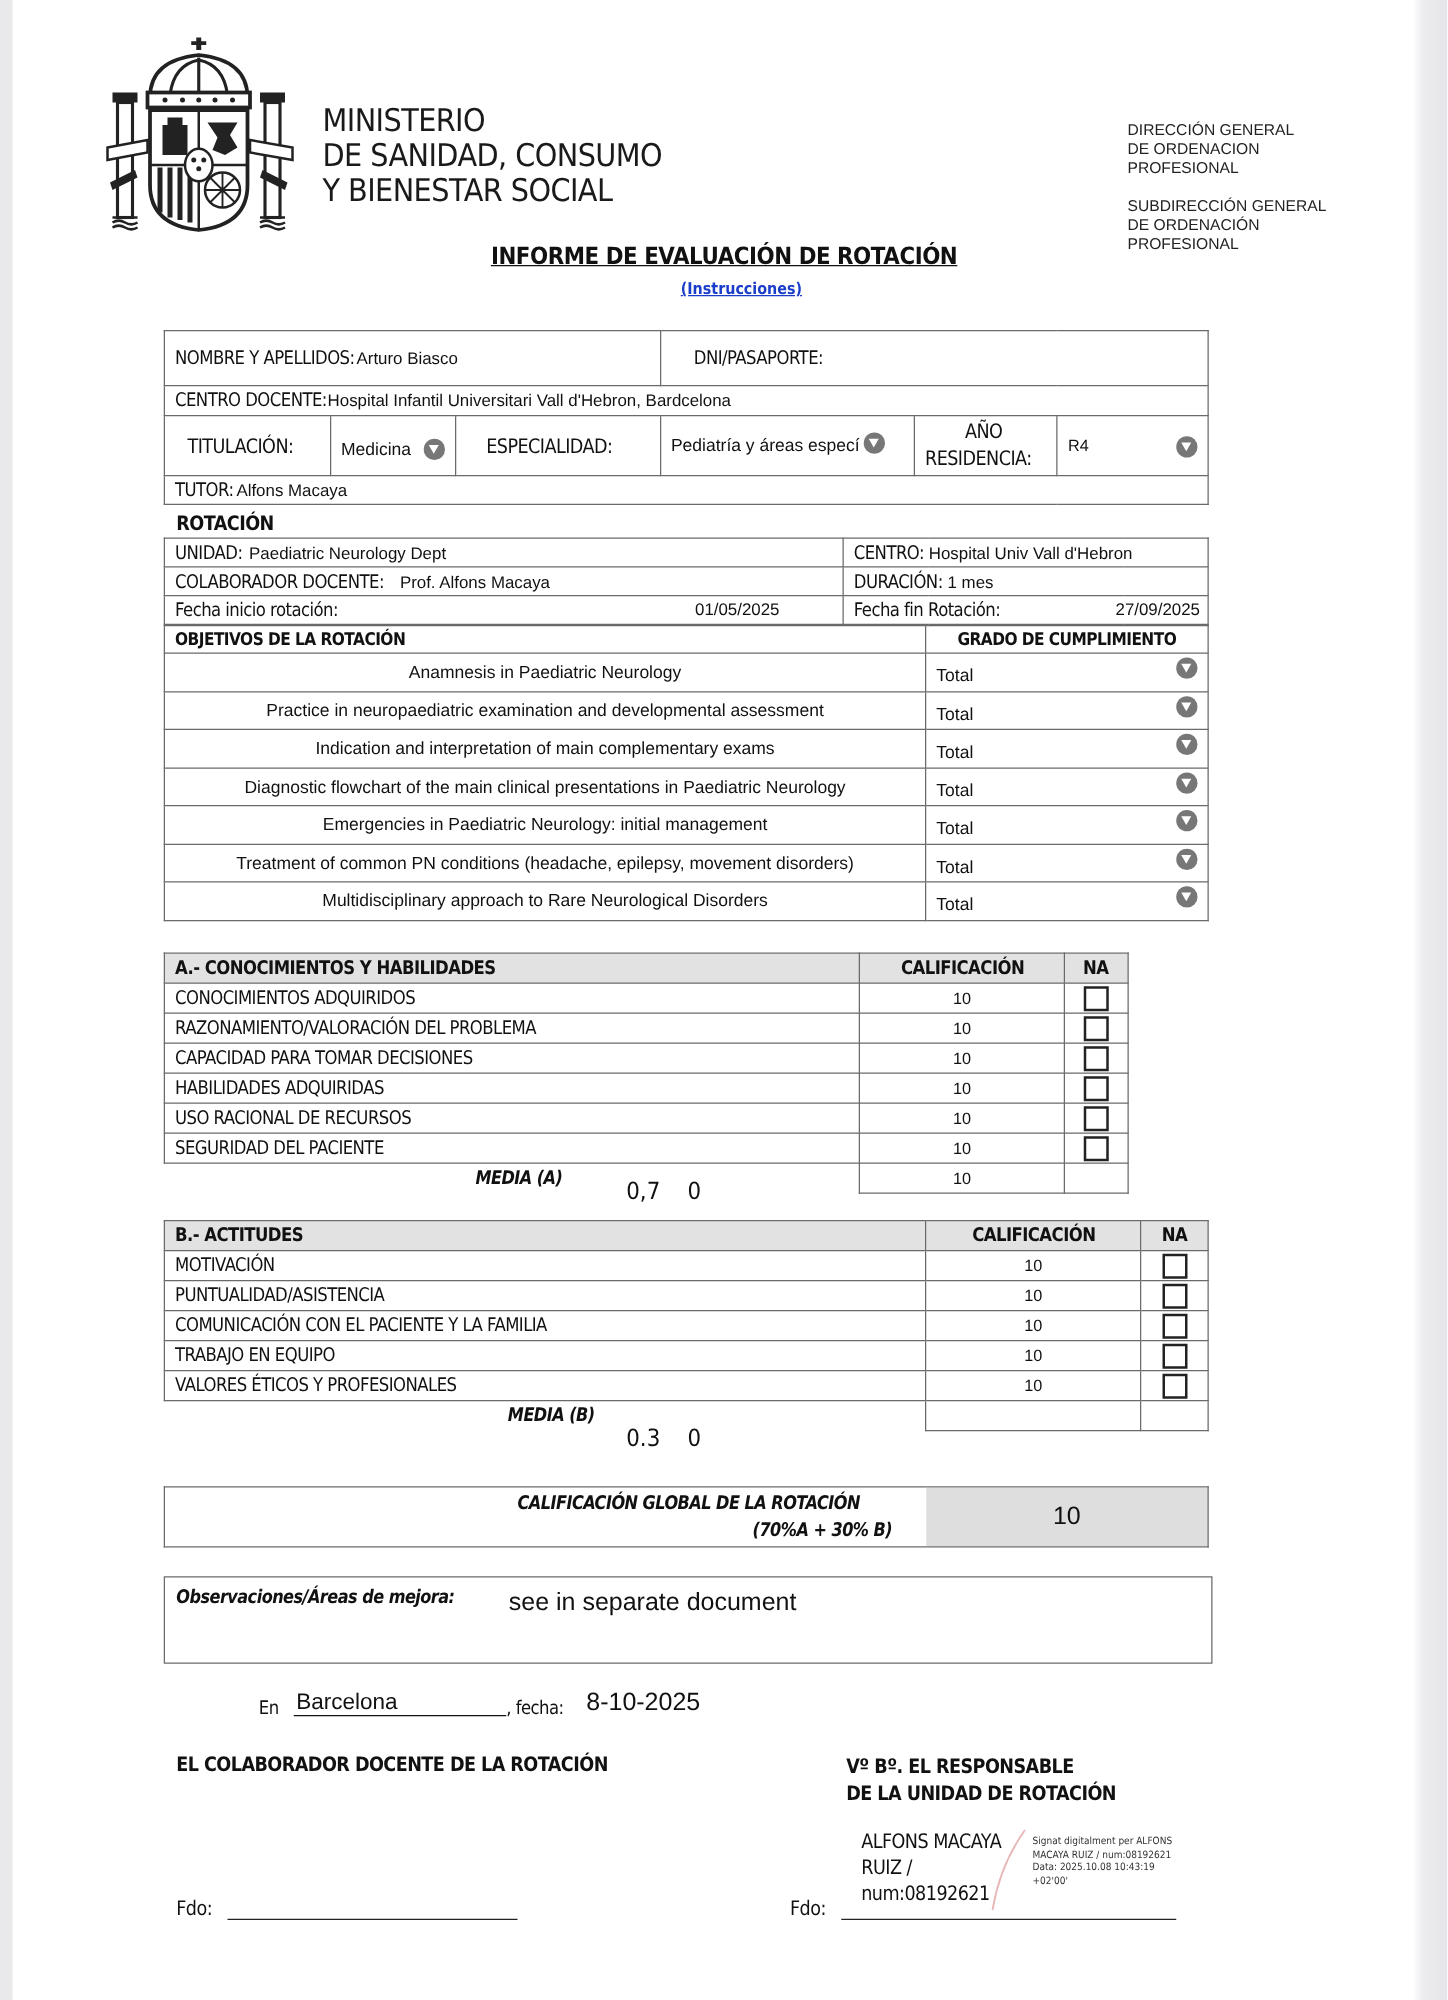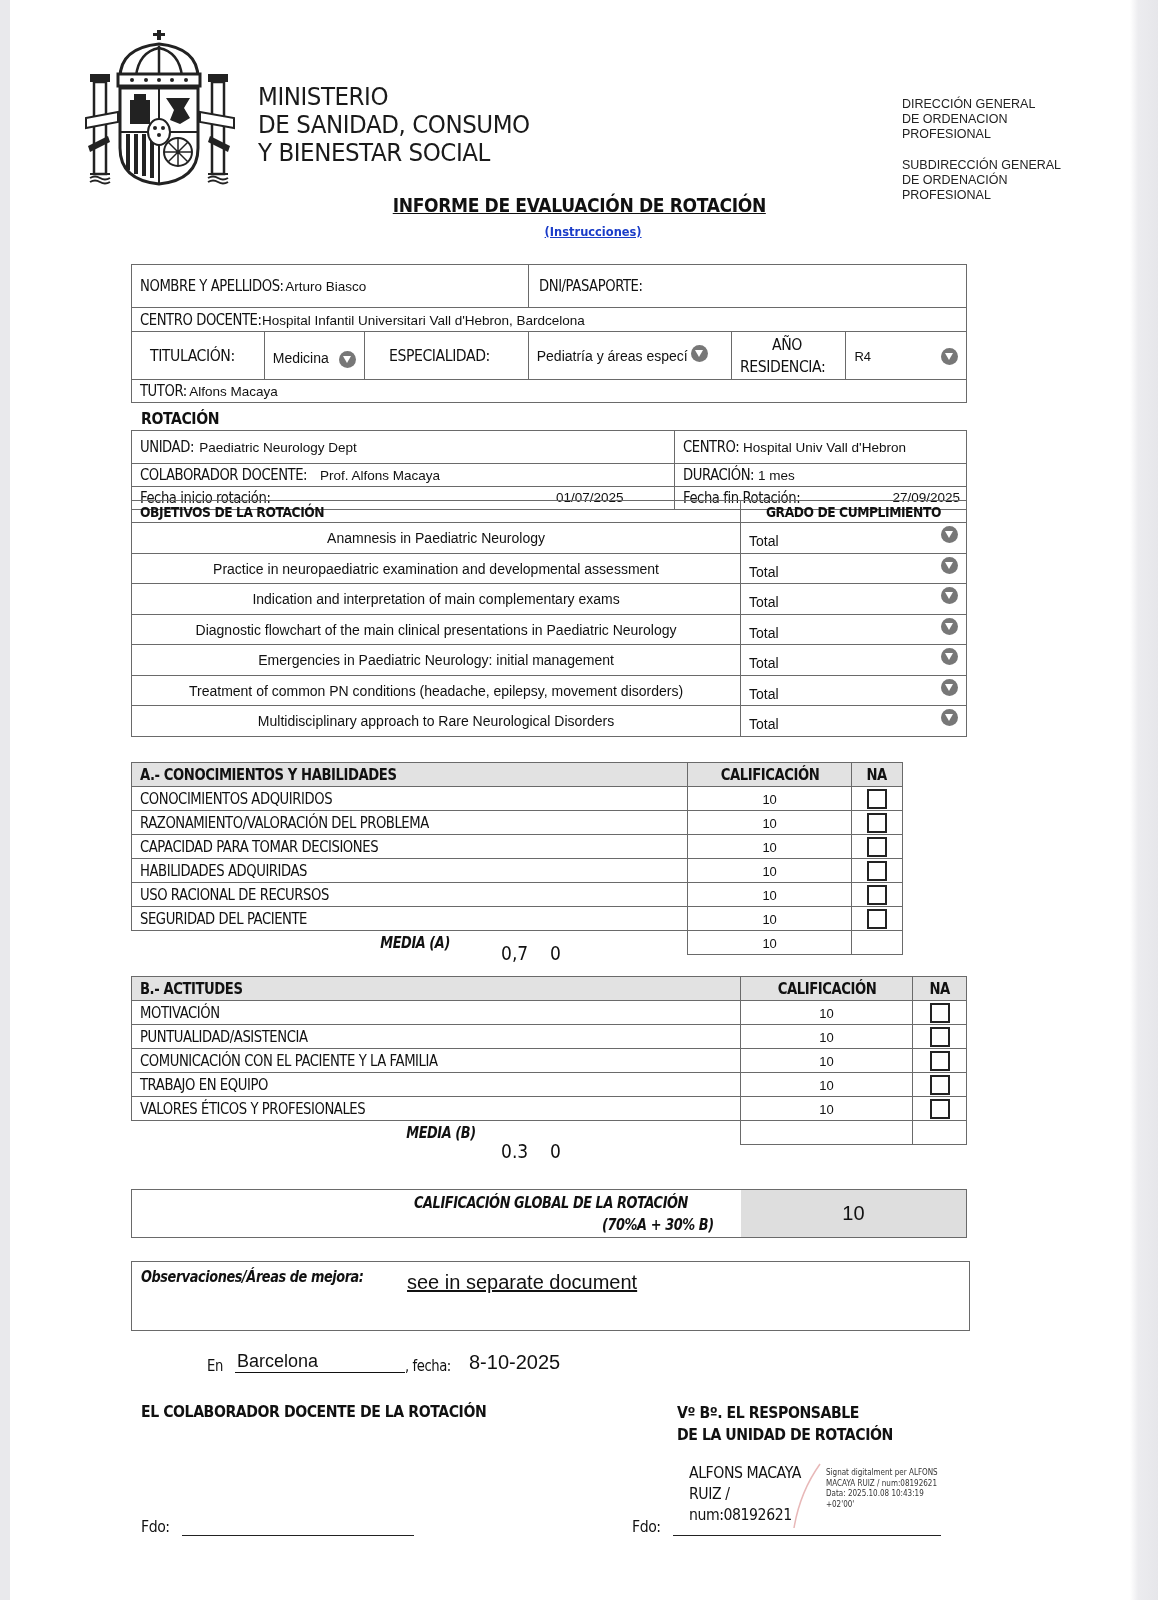--- a/index.html
+++ b/index.html
@@ -116,21 +116,21 @@
       <col style="width:134px">
       <col style="width:100px">
       <col style="width:166px">
       <col style="width:206px">
       <col style="width:104px">
       <col style="width:126px">
     </colgroup>
   <tbody>
       <tr style="height:24px">
     <td colspan="3" style="padding:12px 8px;"><span class="lbl">NOMBRE Y APELLIDOS:</span><span class="val" style="font-size:13.5px; margin-left:-18px">Arturo Biasco</span></td>
-    <td colspan="3" style="padding-left:10px"><span class="lbl">DNI/PASAPORTE:</span><span class="val"></span></td>
+    <td colspan="3" style="padding-left:26px"><span class="lbl">DNI/PASAPORTE:</span><span class="val"></span></td>
   </tr>
   <tr style="height:24px">
     <td colspan="6"><span class="lbl">CENTRO DOCENTE:</span><span class="val" style="font-size:13.5px; margin-left:-16px">Hospital Infantil Universitari Vall d'Hebron, Bardcelona</span></td>
   </tr>
   <tr style="height:48px">
     <td class="center"><span class="lbl" style="font-size:16px">TITULACIÓN:</span></td>
     <td style="padding-top:6px"><span class="val">Medicina</span><span class="dd" style="margin-left:10px"></span></td>
     <td class="center"><span class="lbl" style="font-size:16px">ESPECIALIDAD:</span></td>
     <td style="position:relative"><span class="val">Pediatría y áreas especí</span><span class="dd" style="position:absolute; left:162px; top:13px"></span></td>
     <td class="center" style="line-height:22px"><div class="lbl" style="font-size:16px">AÑO</div><br><div class="lbl" style="font-size:16px; margin-top:-22px">RESIDENCIA:</div></td>
@@ -145,30 +145,30 @@
 <div class="abs" style="left:141px; top:409px;"><span class="lbl bold" style="font-size:16px">ROTACIÓN</span></div>
 
 <table style="left:131px; top:430px; width:836px;">
   <colgroup>
       <col style="width:544px">
       <col style="width:68px">
       <col style="width:156px">
       <col style="width:68px">
     </colgroup>
   <tbody>
-      <tr style="height:33px">
+      <tr style="height:23px">
     <td><span class="lbl">UNIDAD:</span><span class="val" style="font-size:13.5px; margin-left:-2px">Paediatric Neurology Dept</span></td>
     <td colspan="3"><span class="lbl">CENTRO:</span><span class="val" style="font-size:13.5px; margin-left:-4px">Hospital Univ Vall d'Hebron</span></td>
   </tr>
   <tr style="height:23px">
     <td><span class="lbl">COLABORADOR DOCENTE:</span><span class="val" style="font-size:13.5px; margin-left:-10px">Prof. Alfons Macaya</span></td>
     <td colspan="3"><span class="lbl">DURACIÓN:</span><span class="val" style="font-size:13.5px; margin-left:-6px">1 mes</span></td>
   </tr>
   <tr style="height:23px">
-    <td style="position:relative"><span class="lbl">Fecha inicio rotación:</span><span class="val" style="position:absolute; left:424px; top:3px; font-size:13.5px">01/07/2025</span></td>
+    <td style="position:relative"><span class="lbl">Fecha inicio rotación:</span><span class="val" style="position:absolute; left:424px; top:3px; font-size:13.5px">01/05/2025</span></td>
     <td colspan="3" style="position:relative"><span class="lbl">Fecha fin Rotación:</span><span class="val" style="position:absolute; right:6px; top:3px; font-size:13.5px">27/09/2025</span></td>
   </tr>
 </tbody>
   </table>
 
 <table style="left:131px; top:500px; width:836px;">
   <colgroup>
       <col style="width:610px">
       <col style="width:226px">
     </colgroup>
@@ -316,21 +316,21 @@
       <div class="italic-b" style="transform-origin:left center">CALIFICACIÓN GLOBAL DE LA ROTACIÓN</div><br>
       <div class="italic-b" style="transform-origin:left center; margin-top:-22px; white-space:pre"> (70%A + 30% B)</div>
     </td>
     <td class="right" style="background:#dedede; border-left:none; padding-right:8px;"><span class="val" style="font-size:20px">10</span></td>
   </tr>
 </tbody>
   </table>
 
 <div class="abs" style="left:131px; top:1261px; width:839px; height:70px; border:1.5px solid #6a6a6a;">
   <span class="italic-b abs" style="left:9px; top:6px; transform-origin:left center;">Observaciones/Áreas de mejora:</span>
-  <span class="val abs" style="left:275px; top:9px; font-size:20px;text-decoration:underline;">see in separate document</span>
+  <span class="val abs" style="left:275px; top:9px; font-size:20px;">see in separate document</span>
 </div>
 
 <div class="abs" style="left:207px; top:1357px;">
   <span class="lbl" style="font-size:15px">En</span>
   <span class="val abs" style="left:28px; top:-6px; width:170px; font-size:18px; border-bottom:1px solid #111; padding-left:2px;">Barcelona</span>
   <span class="lbl abs" style="left:198px; top:0; font-size:15px">, fecha:</span>
   <span class="val abs" style="left:262px; top:-6px; font-size:20px;">8-10-2025</span>
 </div>
 
 <div class="abs" style="left:141px; top:1402px;"><span class="lbl bold" style="font-size:16px">EL COLABORADOR DOCENTE DE LA ROTACIÓN</span></div>

